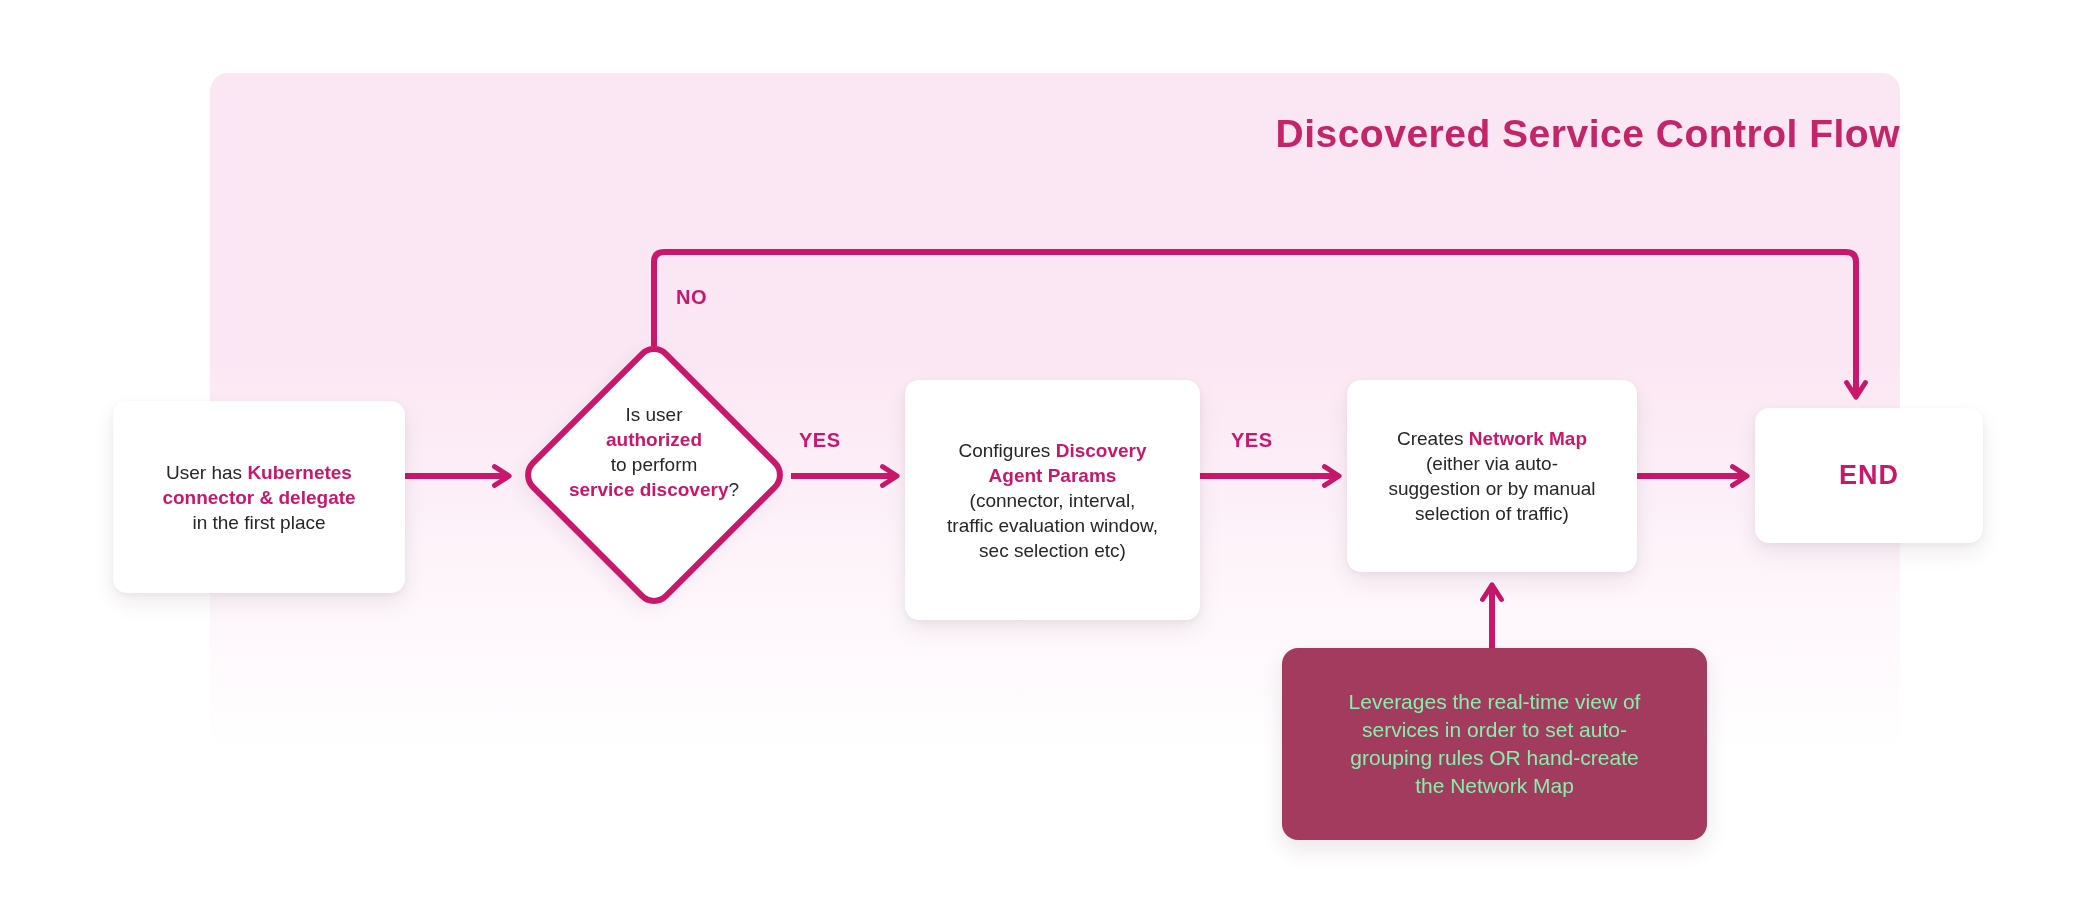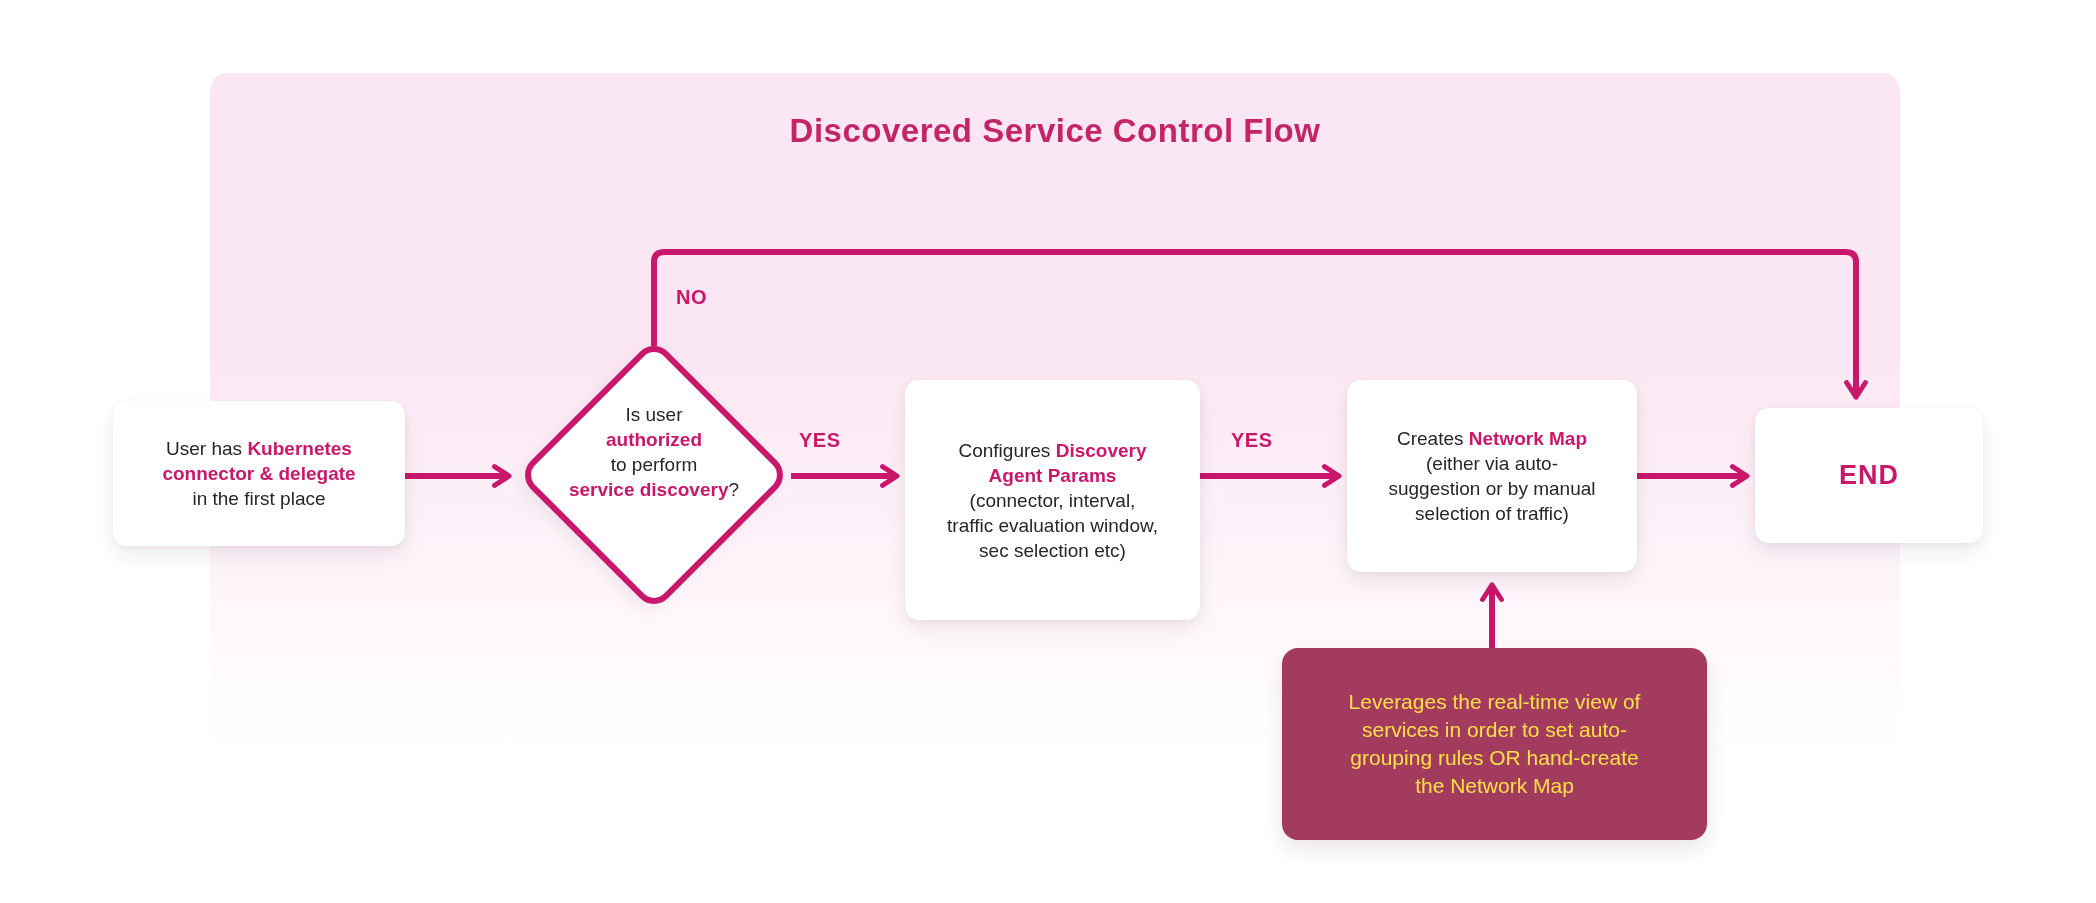--- a/index.html
+++ b/index.html
@@ -17,52 +17,52 @@
     position:relative;overflow:hidden;
   }
   .canvas{position:relative;width:2096px;height:903px;}
   .panel{
     position:absolute;left:210px;top:73px;width:1690px;height:680px;
     border-radius:18px;z-index:0;
     background:linear-gradient(180deg,var(--container) 0%,var(--container) 42%,rgba(252,238,247,0.65) 72%,rgba(255,255,255,0) 100%);
   }
   .title{
     position:absolute;left:210px;top:112px;width:1690px;z-index:1;
-    text-align:center;font-size:33px;font-weight:bold;letter-spacing:0.5px;
+    text-align:right;font-size:39px;font-weight:bold;letter-spacing:0.5px;
     color:var(--title);
   }
   svg.wires{position:absolute;left:0;top:0;z-index:1;}
   .flow{stroke:var(--accent);stroke-width:6;fill:none;}
   .flow-head{stroke:var(--accent);fill:none;stroke-width:2.2;stroke-linecap:round;stroke-linejoin:round;}
   .box{
     position:absolute;z-index:2;background:#ffffff;border-radius:14px;
     box-shadow:0 10px 22px rgba(60,10,40,0.08),0 2px 6px rgba(60,10,40,0.05);
     display:flex;align-items:center;justify-content:center;text-align:center;
     font-size:19px;line-height:25px;color:var(--ink);
   }
-  .box-start{left:113px;top:401px;width:292px;height:145px;}
+  .box-start{left:113px;top:401px;width:292px;height:192px;}
   .box-configure{left:905px;top:380px;width:295px;height:240px;}
   .box-create{left:1347px;top:380px;width:290px;height:192px;}
   .box-end{left:1755px;top:408px;width:228px;height:135px;}
   .end-label{font-size:27px;font-weight:bold;letter-spacing:1px;color:var(--accent);}
   .diamond{
     position:absolute;left:557px;top:378px;width:194px;height:194px;z-index:2;
     background:#ffffff;border:6px solid var(--accent);border-radius:20px;
     transform:rotate(45deg);
     box-shadow:0 8px 18px rgba(60,10,40,0.06);
   }
   .diamond-text{
     position:absolute;left:539px;top:402px;width:230px;z-index:3;
     text-align:center;font-size:19px;line-height:25px;color:var(--ink);
   }
   .note{
     position:absolute;left:1282px;top:648px;width:425px;height:192px;z-index:2;
     background:var(--maroon);border-radius:16px;
     display:flex;align-items:center;justify-content:center;text-align:center;
-    font-size:21px;line-height:28px;color:#fde047;
+    font-size:21px;line-height:28px;color:#86efac;
     box-shadow:0 10px 22px rgba(60,10,40,0.10);
   }
   .edge-label{
     position:absolute;z-index:3;font-size:20px;font-weight:bold;
     letter-spacing:0.5px;color:var(--accent);
   }
   .label-no{left:676px;top:286px;}
   .label-yes-1{left:799px;top:429px;}
   .label-yes-2{left:1231px;top:429px;}
   .acc{color:var(--accent);font-weight:bold;}

